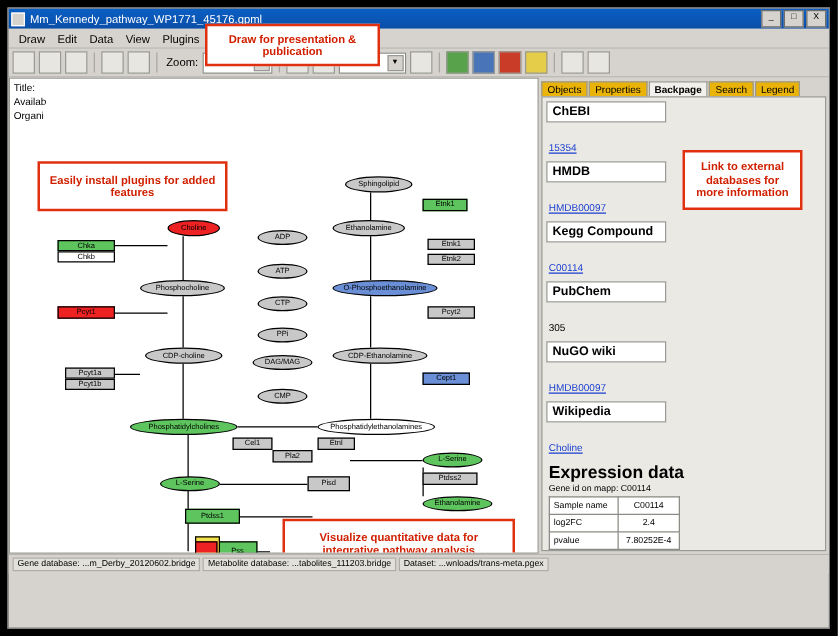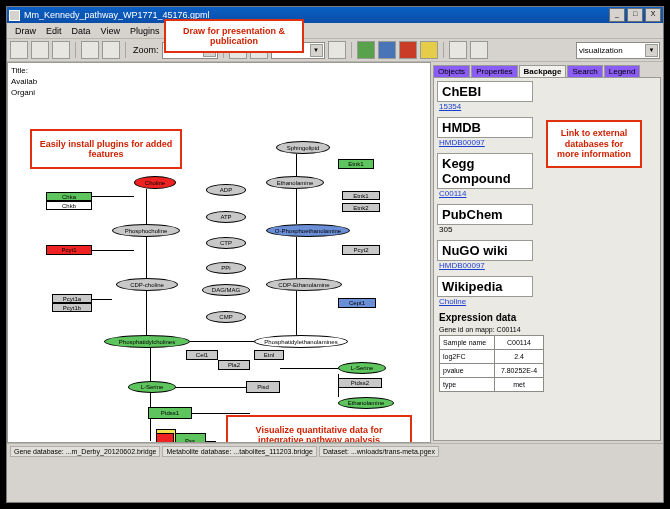--- a/index.html
+++ b/index.html
@@ -43,27 +43,27 @@
   .green{background:#5ec45e;}
   .red{background:#ee2222;}
   .blue{background:#6a8fd6;}
   .grey{background:#c8c8c8;}
   .white{background:#fff;}
   .yellow{background:#f2e14a;}
   .line{position:absolute;background:#000;}
 
   
   .tabs{display:flex;font-size:8px;height:15px;align-items:flex-end;padding-left:2px;}
-  .tab{border:1px solid #9a9a94;border-bottom:none;background:#8b5cf6;padding:1px 4px;margin-right:1px;}
+  .tab{border:1px solid #9a9a94;border-bottom:none;background:#eab308;padding:1px 4px;margin-right:1px;}
   .tab.active{background:#f2f0ec;font-weight:bold;}
   .rightbody{flex:1;background:#ebe9e4;border:1px solid #9a9a94;margin:0 2px 2px 2px;overflow:hidden;padding:3px;box-sizing:border-box;}
-  .secbox{background:#fff;border:1px solid #9a9a94;font-size:13px;font-weight:bold;padding:2px 4px;margin-bottom:0;width:86px;}
+  .secbox{background:#fff;border:1px solid #9a9a94;font-size:10px;font-weight:bold;padding:2px 4px;margin-bottom:16px;width:86px;}
   .link{color:#1a3fd0;text-decoration:underline;font-size:8px;margin:0 0 6px 2px;display:block;}
   .plain{font-size:8px;margin:0 0 6px 2px;display:block;}
-  .exprhdr{font-size:10px;font-weight:bold;margin:4px 0 3px 2px;}
+  .exprhdr{font-size:14px;font-weight:bold;margin:4px 0 3px 2px;}
   .gid{font-size:7px;margin:0 0 2px 2px;}
   table.expr{border-collapse:collapse;font-size:7px;margin-left:2px;}
   table.expr td{border:1px solid #8c8c86;background:#fff;padding:1px 3px;height:11px;}
   table.expr td.k{width:48px;}
   table.expr td.v{width:42px;text-align:center;}
 
   
   .statusbar{height:15px;background:#d6d3ce;border-top:1px solid #b8b4ae;display:flex;align-items:center;font-size:7px;padding:0 3px;}
   .statusbar .cell{border:1px solid #b0aca7;padding:1px 3px;margin-right:2px;background:#e2e0db;}
 
@@ -116,24 +116,20 @@
     </div>
     <div class="tbtn"></div>
     <div class="sep"></div>
     <div class="tbtn green"></div>
     <div class="tbtn blue"></div>
     <div class="tbtn red"></div>
     <div class="tbtn yellow"></div>
     <div class="sep"></div>
     <div class="tbtn"></div>
     <div class="tbtn"></div>
-    <div class="combo rightcombo">
-      <span>visualization</span>
-      <span class="arrow">▼</span>
-    </div>
   </div>
 
   <div class="content">
 
     <div class="leftpanel">
       <div class="infohdr">
         <div>Title:</div>
         <div>Availab</div>
         <div>Organi</div>
       </div>

